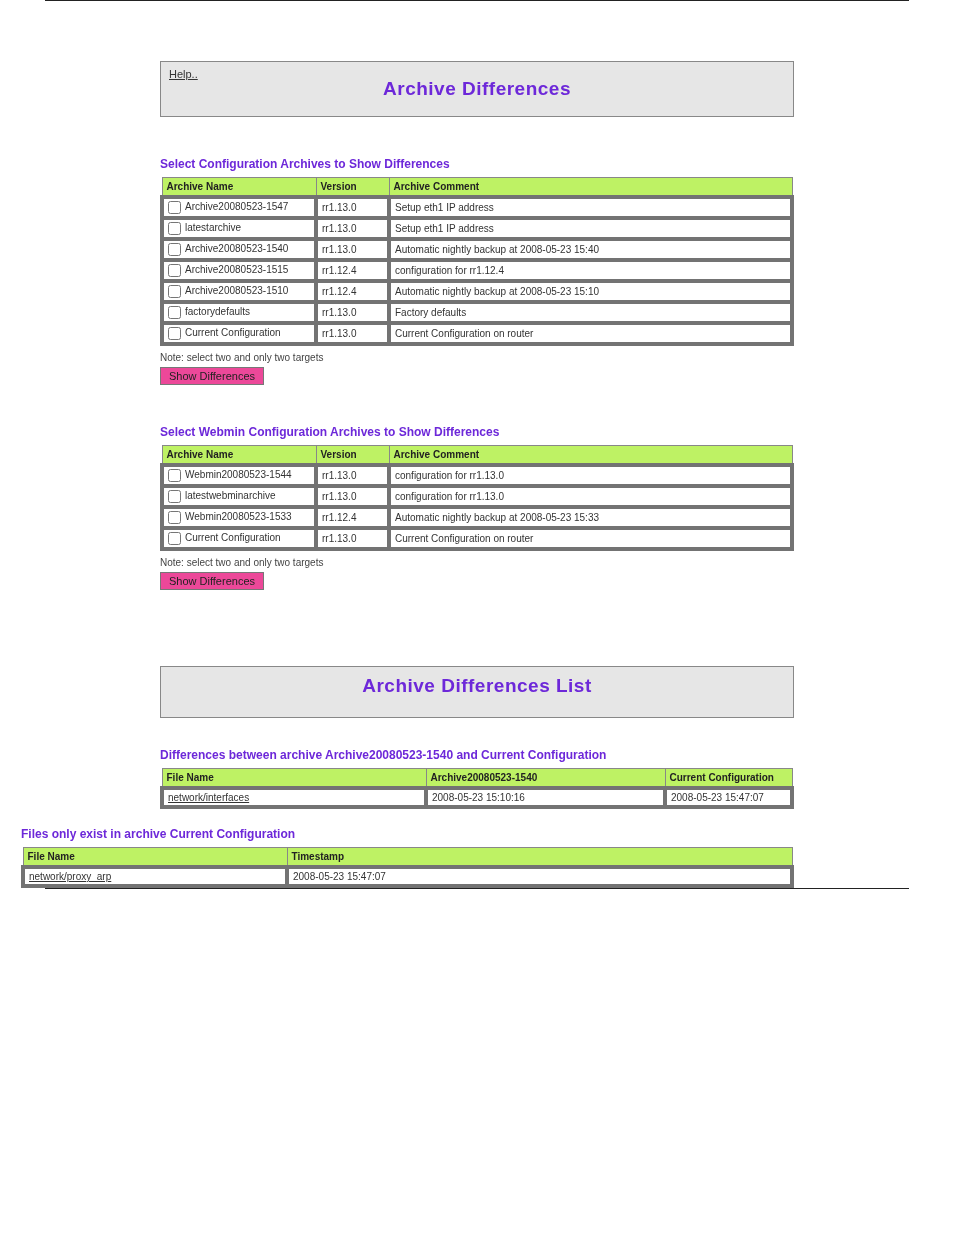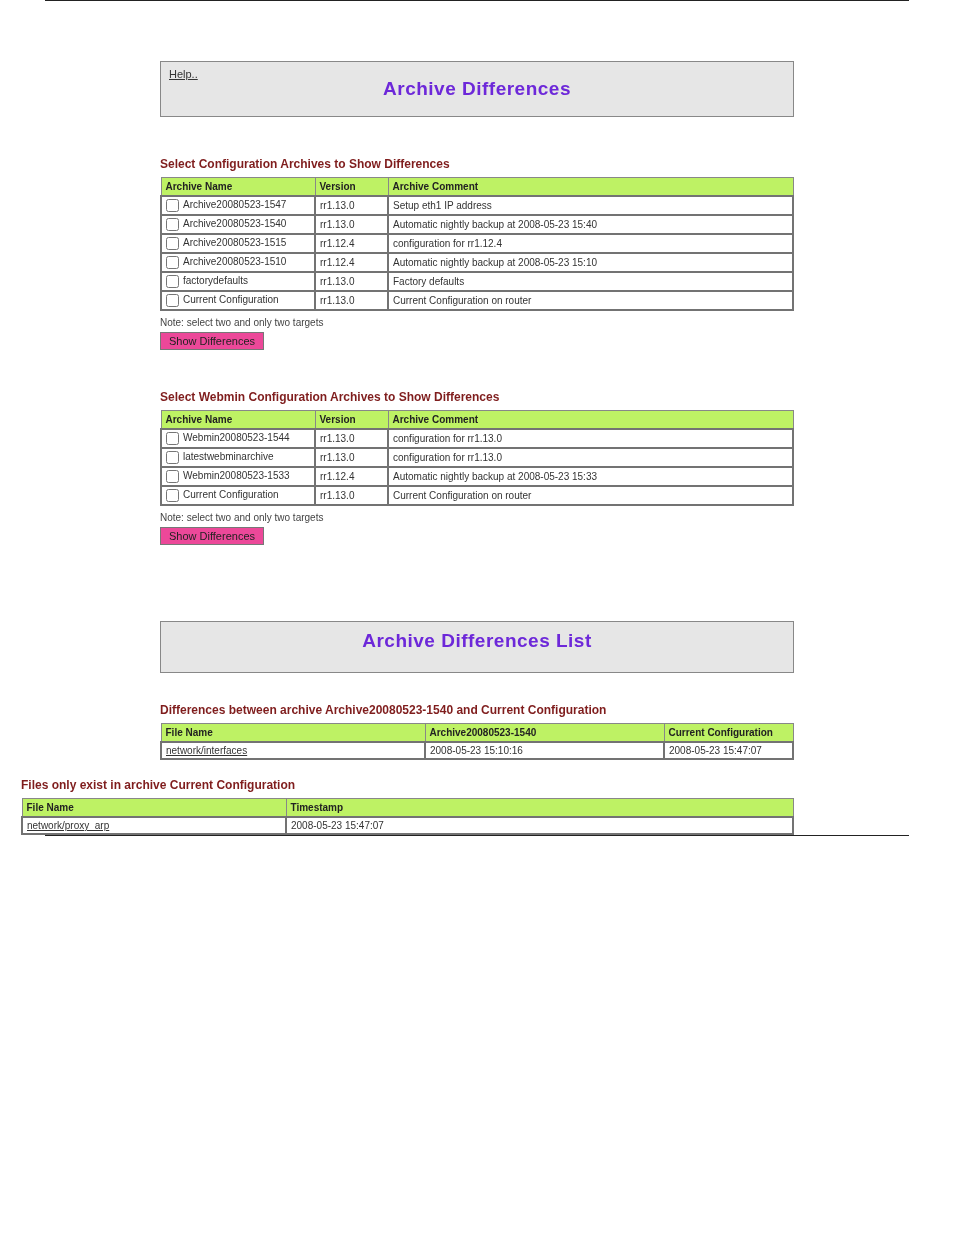--- a/index.html
+++ b/index.html
@@ -42,41 +42,41 @@
     color: #6d28d9;
     margin: -2px 0 6px 0;
     letter-spacing: 0.5px;
   }
   .content {
     margin: 40px 160px 0 160px;
   }
   h3.section-title {
     font-size: 12px;
     font-weight: bold;
-    color: #7f1d1d;
+    color: #6d28d9;
     margin: 0 0 6px 0;
   }
   table.data {
     width: 100%;
     border-collapse: collapse;
     border: 1px solid #888;
     font-size: 10px;
     background: #fff;
   }
   table.data th {
     background: #bef264;
     text-align: left;
     font-weight: bold;
     padding: 3px 4px;
     border: 1px solid #888;
     color: #222;
     font-size: 10px;
   }
   table.data td {
-    border: 2px solid #737373;
+    border: 4px solid #737373;
     padding: 2px 4px;
     vertical-align: middle;
     color: #333;
   }
   .cb-cell {
     white-space: nowrap;
   }
   input[type="checkbox"] {
     margin: 0 4px 0 0;
     vertical-align: middle;
@@ -128,20 +128,25 @@
           <th>Archive Comment</th>
         </tr>
       </thead>
       <tbody id="tbody1">
           <tr>
             <td class="cb-cell"><input type="checkbox" style=""><span>Archive20080523-1547</span></td>
             <td>rr1.13.0</td>
             <td>Setup eth1 IP address</td>
           </tr>
           <tr>
+            <td class="cb-cell"><input type="checkbox" style=""><span>latestarchive</span></td>
+            <td>rr1.13.0</td>
+            <td>Setup eth1 IP address</td>
+          </tr>
+          <tr>
             <td class="cb-cell"><input type="checkbox" style=""><span>Archive20080523-1540</span></td>
             <td>rr1.13.0</td>
             <td>Automatic nightly backup at 2008-05-23 15:40</td>
           </tr>
           <tr>
             <td class="cb-cell"><input type="checkbox" style=""><span>Archive20080523-1515</span></td>
             <td>rr1.12.4</td>
             <td>configuration for rr1.12.4</td>
           </tr>
           <tr>

